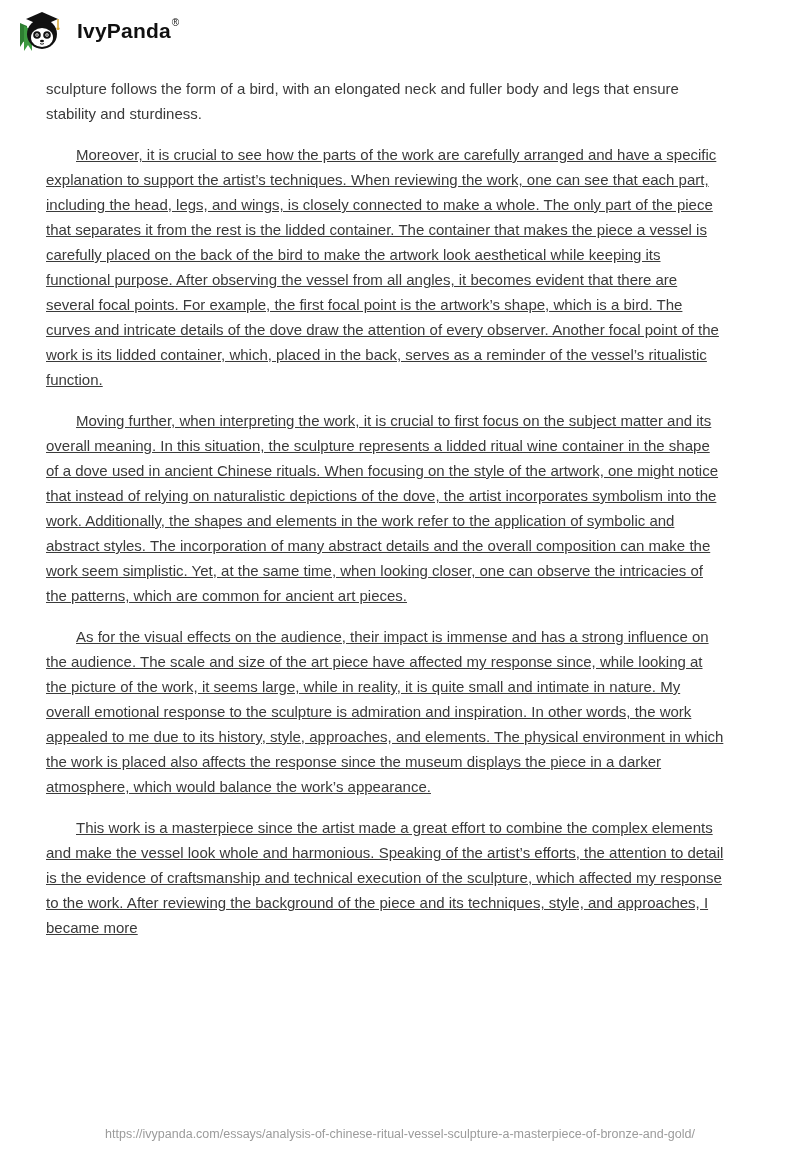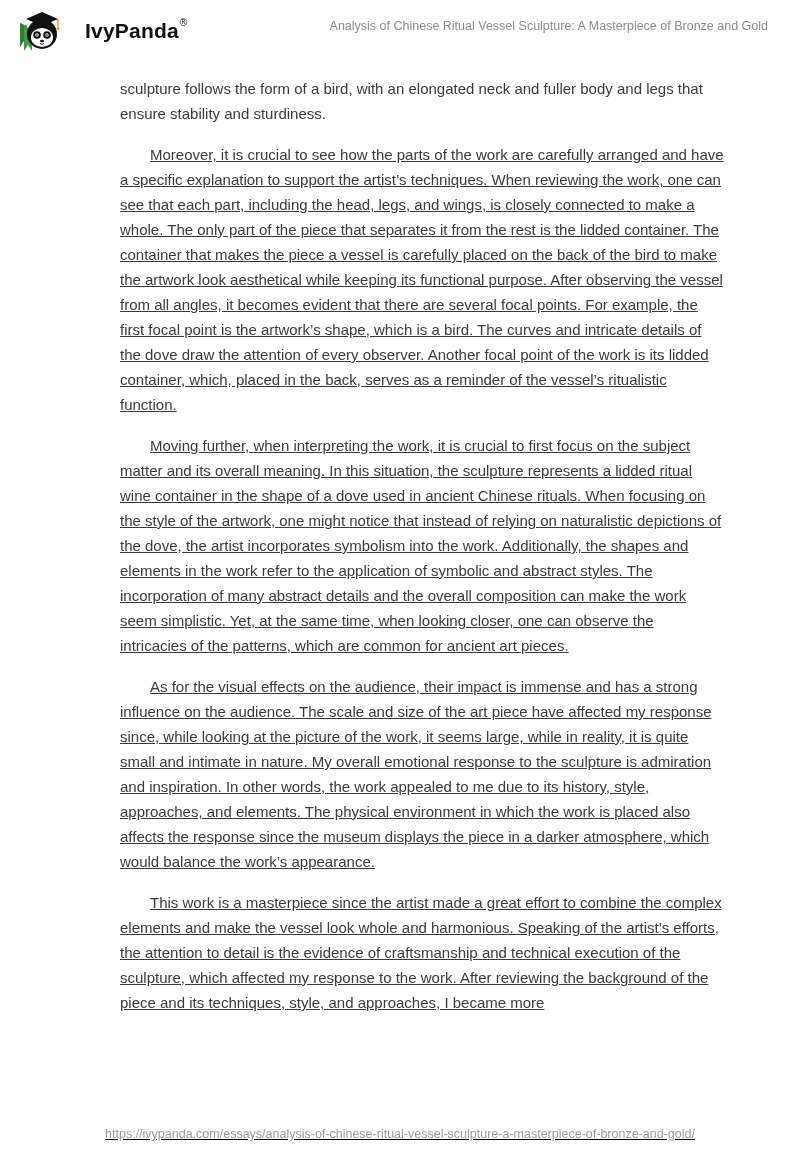--- a/index.html
+++ b/index.html
@@ -19,21 +19,21 @@
   }
   .header {
     display: flex;
     align-items: flex-start;
     padding: 8px 32px 0 16px;
     height: 62px;
   }
   .brand {
     display: flex;
     align-items: center;
-    gap: 23px;
+    gap: 15px;
     cursor: pointer;
   }
   .logo { display: block; width: 46px; height: 46px; }
   .brand-name-wrap { display: flex; align-items: flex-start; }
   .brand-name {
     font-size: 21px;
     font-weight: bold;
     color: #101010;
     letter-spacing: 0.2px;
     line-height: 46px;
@@ -47,41 +47,40 @@
   .doc-title {
     margin-left: auto;
     padding-top: 10px;
     font-size: 12.5px;
     color: #8b8b8b;
     max-width: 470px;
     text-align: right;
     line-height: 1.35;
   }
   .content {
-    padding: 14px 76px 0 120px;
+    padding: 14px 76px 0 46px;
     font-size: 15px;
     line-height: 25px;
     color: #3a3a3a;
   }
   .para { margin-bottom: 16px; text-align: left; }
   .para.indent { text-indent: 30px; text-decoration: underline; }
   .heading {
     font-size: 27px;
     font-weight: bold;
     color: #161616;
     margin: 27px 0 23px 0;
     line-height: 1.2;
   }
   .footer {
     position: absolute;
     left: 0;
     right: 0;
     bottom: 18px;
     text-align: center;
-    text-decoration: underline;
   }
   .footer-url {
     font-size: 12.5px;
     color: #9b9b9b;
     text-decoration: none;
   }
 </style>
 </head>
 <body>
 
@@ -113,21 +112,20 @@
 
           <path d="M42 11 L42 19" stroke="#d9a62e" stroke-width="1.5" fill="none"></path>
           <circle cx="42" cy="20.5" r="1.6" fill="#d9a62e"></circle>
         </svg>
       </span>
       <span class="brand-name-wrap">
         <span class="brand-name">IvyPanda</span>
         <span class="brand-reg">®</span>
       </span>
     </div>
-    <div class="doc-title">Analysis of Chinese Ritual Vessel Sculpture: A Masterpiece of Bronze and Gold</div>
   </header>
 
   <main class="content">
     <p class="para">sculpture follows the form of a bird, with an elongated neck and fuller body and legs that ensure stability and sturdiness.</p>
     <p class="para indent">Moreover, it is crucial to see how the parts of the work are carefully arranged and have a specific explanation to support the artist’s techniques. When reviewing the work, one can see that each part, including the head, legs, and wings, is closely connected to make a whole. The only part of the piece that separates it from the rest is the lidded container. The container that makes the piece a vessel is carefully placed on the back of the bird to make the artwork look aesthetical while keeping its functional purpose. After observing the vessel from all angles, it becomes evident that there are several focal points. For example, the first focal point is the artwork’s shape, which is a bird. The curves and intricate details of the dove draw the attention of every observer. Another focal point of the work is its lidded container, which, placed in the back, serves as a reminder of the vessel’s ritualistic function.</p>
     <p class="para indent">Moving further, when interpreting the work, it is crucial to first focus on the subject matter and its overall meaning. In this situation, the sculpture represents a lidded ritual wine container in the shape of a dove used in ancient Chinese rituals. When focusing on the style of the artwork, one might notice that instead of relying on naturalistic depictions of the dove, the artist incorporates symbolism into the work. Additionally, the shapes and elements in the work refer to the application of symbolic and abstract styles. The incorporation of many abstract details and the overall composition can make the work seem simplistic. Yet, at the same time, when looking closer, one can observe the intricacies of the patterns, which are common for ancient art pieces.</p>
     <p class="para indent">As for the visual effects on the audience, their impact is immense and has a strong influence on the audience. The scale and size of the art piece have affected my response since, while looking at the picture of the work, it seems large, while in reality, it is quite small and intimate in nature. My overall emotional response to the sculpture is admiration and inspiration. In other words, the work appealed to me due to its history, style, approaches, and elements. The physical environment in which the work is placed also affects the response since the museum displays the piece in a darker atmosphere, which would balance the work’s appearance.</p>
     <p class="para indent">This work is a masterpiece since the artist made a great effort to combine the complex elements and make the vessel look whole and harmonious. Speaking of the artist’s efforts, the attention to detail is the evidence of craftsmanship and technical execution of the sculpture, which affected my response to the work. After reviewing the background of the piece and its techniques, style, and approaches, I became more</p>
   </main>
 

